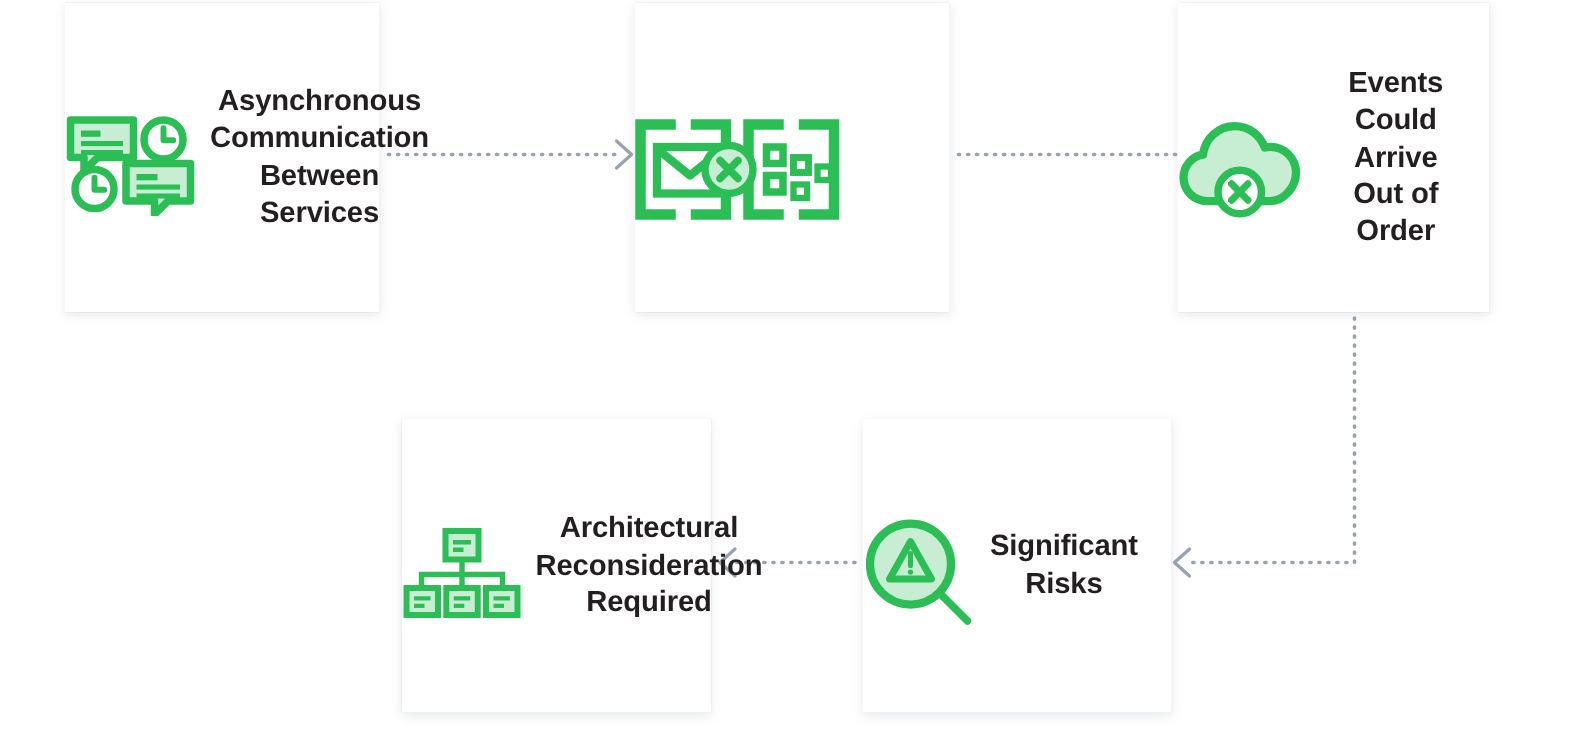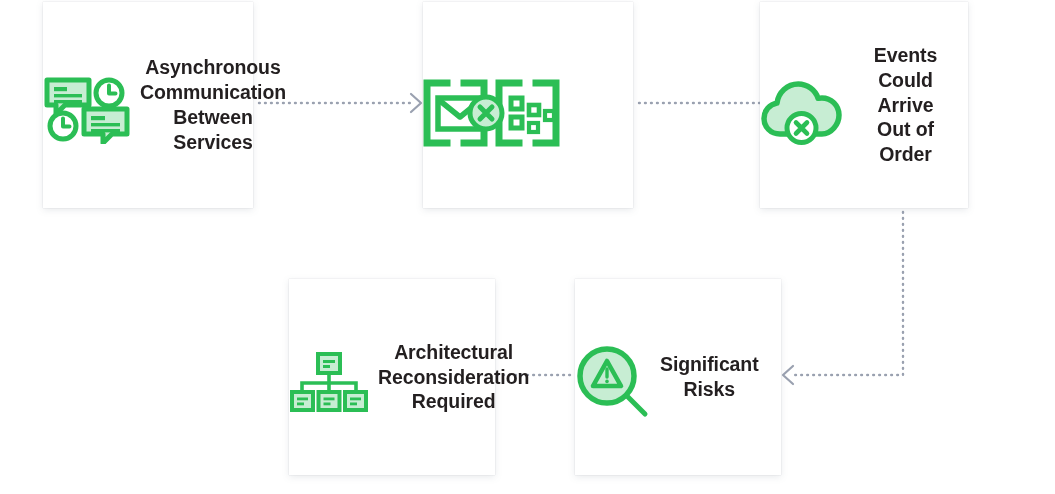--- a/index.html
+++ b/index.html
@@ -47,22 +47,22 @@
     font-weight: 700;
     line-height: 1.28;
     text-align: center;
     letter-spacing: -0.1px;
     padding: 0 9px;
     white-space: pre-line;
   }
   
   #node-async      { left: 43px;  top: 2px;   width: 210px; height: 206px; }
   #node-bus        { left: 423px; top: 2px;   width: 210px; height: 206px; }
-  #node-events     { left: 760px; top: 2px;   width: 208px; height: 206px; }
-  #node-arch       { left: 289px; top: 279px; width: 206px; height: 196px; }
+  #node-events     { left: 785px; top: 2px;   width: 208px; height: 206px; }
+  #node-arch       { left: 268px; top: 279px; width: 206px; height: 196px; }
   #node-risks      { left: 575px; top: 279px; width: 206px; height: 196px; }
 
   #node-async  .icon-wrap  { margin-top: 24px; margin-bottom: 15px; }
   #node-bus    .icon-wrap  { margin-top: 31px; margin-bottom: 16px; }
   #node-events .icon-wrap  { margin-top: 32px; margin-bottom: 17px; }
   #node-arch   .icon-wrap  { margin-top: 27px; margin-bottom: 17px; }
   #node-risks  .icon-wrap  { margin-top: 27px; margin-bottom: 20px; }
 </style>
 </head>
 <body>

